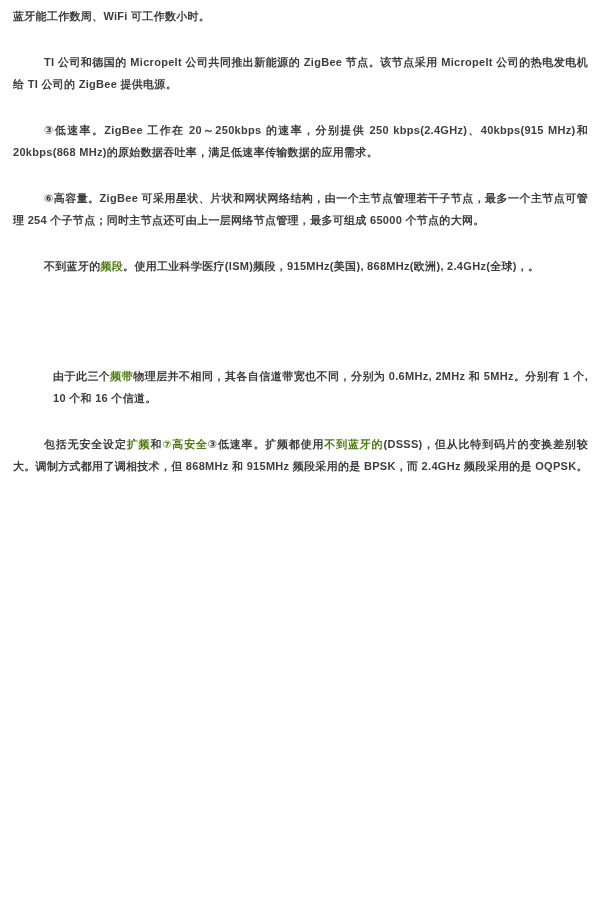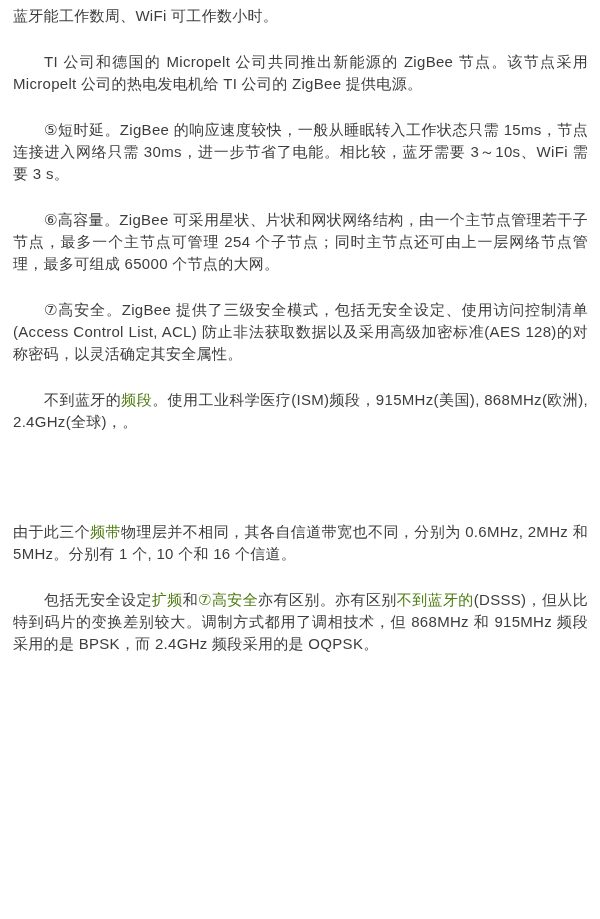--- a/index.html
+++ b/index.html
@@ -7,52 +7,52 @@
     width: 600px;
     height: 919px;
     background: #ffffff;
     overflow: hidden;
     font-family: "Liberation Sans", "DejaVu Sans", sans-serif;
     color: #3d3d3d;
   }
   .page { padding: 5px 12px 0 13px; }
   p.para {
     margin: 24px 0 0 0;
-    font-size: 15px;
+    font-size: 11px;
     line-height: 22px;
     text-align: justify;
     letter-spacing: 0.3px;
     word-break: break-word;
+    font-weight: bold;
   }
   p.para.first { margin-top: 0; }
   p.para.indent { text-indent: 31px; }
-  p.para.gap-before { margin-top: 88px; }
+  p.para.gap-before { margin-top: 88px; margin-left: 40px; }
   a.link {
     color: #4d7c0f;
     text-decoration: none;
     cursor: pointer;
   }
 </style>
 </head>
 <body>
 
 <div class="page">
 
   <p class="para first"><span>蓝牙能工作数周、WiFi 可工作数小时。</span></p>
 
   <p class="para indent"><span>TI 公司和德国的 Micropelt 公司共同推出新能源的 ZigBee 节点。该节点采用 Micropelt 公司的热电发电机给 TI 公司的 ZigBee 提供电源。</span></p>
 
 
+  <p class="para indent"><span>③低速率。ZigBee 工作在 20～250kbps 的速率，分别提供 250 kbps(2.4GHz)、40kbps(915 MHz)和 20kbps(868 MHz)的原始数据吞吐率，满足低速率传输数据的应用需求。</span></p>
 
 
-  <p class="para indent"><span>⑤短时延。ZigBee 的响应速度较快，一般从睡眠转入工作状态只需 15ms，节点连接进入网络只需 30ms，进一步节省了电能。相比较，蓝牙需要 3～10s、WiFi 需要 3 s。</span></p>
 
   <p class="para indent"><span>⑥高容量。ZigBee 可采用星状、片状和网状网络结构，由一个主节点管理若干子节点，最多一个主节点可管理 254 个子节点；同时主节点还可由上一层网络节点管理，最多可组成 65000 个节点的大网。</span></p>
 
-  <p class="para indent"><span>⑦高安全。ZigBee 提供了三级安全模式，包括无安全设定、使用访问控制清单(Access Control List, ACL) 防止非法获取数据以及采用高级加密标准(AES 128)的对称密码，以灵活确定其安全属性。</span></p>
 
   <p class="para indent"><span>不到蓝牙的</span><a class="link">频段</a><span>。使用工业科学医疗(ISM)频段，915MHz(美国), 868MHz(欧洲), 2.4GHz(全球)，。</span></p>
 
   <p class="para gap-before"><span>由于此三个</span><a class="link">频带</a><span>物理层并不相同，其各自信道带宽也不同，分别为 0.6MHz, 2MHz 和 5MHz。分别有 1 个, 10 个和 16 个信道。</span></p>
 
-  <p class="para indent"><span>包括无安全设定</span><a class="link">扩频</a><span>和</span><a class="link">⑦高安全</a><span>亦有区别。亦有区别</span><a class="link">不到蓝牙的</a><span>(DSSS)，但从比特到码片的变换差别较大。调制方式都用了调相技术，但 868MHz 和 915MHz 频段采用的是 BPSK，而 2.4GHz 频段采用的是 OQPSK。</span></p>
+  <p class="para indent"><span>包括无安全设定</span><a class="link">扩频</a><span>和</span><a class="link">⑦高安全</a><span>③低速率。扩频都使用</span><a class="link">不到蓝牙的</a><span>(DSSS)，但从比特到码片的变换差别较大。调制方式都用了调相技术，但 868MHz 和 915MHz 频段采用的是 BPSK，而 2.4GHz 频段采用的是 OQPSK。</span></p>
 
 </div>
 
 </body></html>

